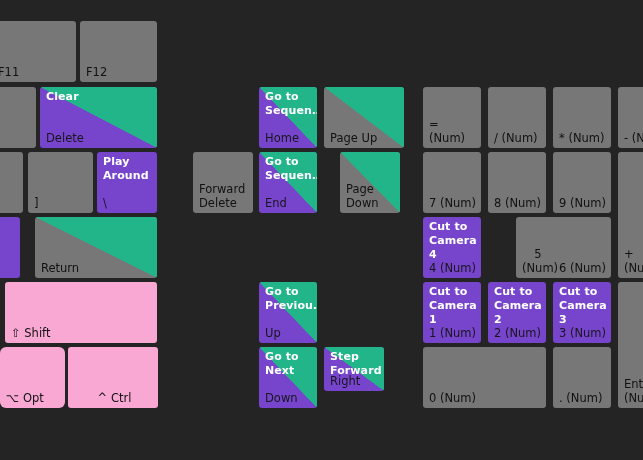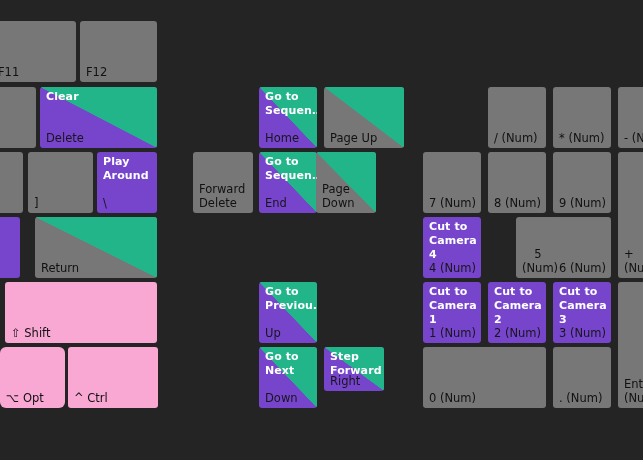--- a/index.html
+++ b/index.html
@@ -95,59 +95,62 @@
     </div>
     <div class="key split-pg" style="left: 35px; top: 217px; width: 122px; height: 61px;">
       <div class="key-label">Return</div>
     </div>
     <div class="key dark" style="left: 5px; top: 282px; width: 152px; height: 61px;">
       <div class="key-label">⇧ Shift</div>
     </div>
     <div class="key dark" style="left: 0px; top: 347px; width: 65px; height: 61px; border-radius: 6px;">
       <div class="key-label">⌥ Opt</div>
     </div>
-    <div class="key dark" style="left: 68px; top: 347px; width: 90px; height: 61px;">
+    <div class="key dark" style="left: 68px; top: 347px; width: 90px; height: 61px; text-align: center;">
       <div class="key-label">^ Ctrl</div>
     </div>
     <div class="key split-pk" style="left: 259px; top: 87px; width: 58px; height: 61px;">
       <div class="key-action">Go to
 Sequen…</div>
       <div class="key-label">Home</div>
     </div>
     <div class="key split-pg" style="left: 324px; top: 87px; width: 80px; height: 61px;">
       <div class="key-label">Page Up</div>
     </div>
     <div class="key " style="left: 193px; top: 152px; width: 60px; height: 61px;">
       <div class="key-label">Forward
 Delete</div>
     </div>
     <div class="key split-pk" style="left: 259px; top: 152px; width: 58px; height: 61px;">
       <div class="key-action">Go to
 Sequen…</div>
       <div class="key-label">End</div>
     </div>
-    <div class="key split-pg" style="left: 316px; top: 152px; width: 60px; height: 61px;">
+    <div class="key split-pg" style="left: 340px; top: 152px; width: 60px; height: 61px;">
       <div class="key-label">Page
 Down</div>
     </div>
     <div class="key split-pk" style="left: 259px; top: 282px; width: 58px; height: 61px;">
       <div class="key-action">Go to
 Previou…</div>
       <div class="key-label">Up</div>
     </div>
     <div class="key split-pk" style="left: 259px; top: 347px; width: 58px; height: 61px;">
       <div class="key-action">Go to
 Next</div>
       <div class="key-label">Down</div>
     </div>
     <div class="key split-pk" style="left: 324px; top: 347px; width: 60px; height: 44px;">
       <div class="key-action">Step
 Forward</div>
       <div class="key-label">Right</div>
     </div>
+    <div class="key " style="left: 423px; top: 87px; width: 58px; height: 61px;">
+      <div class="key-label">= (Num)</div>
+    </div>
     <div class="key " style="left: 553px; top: 87px; width: 58px; height: 61px;">
       <div class="key-label">* (Num)</div>
     </div>
     <div class="key " style="left: 488px; top: 87px; width: 58px; height: 61px;">
       <div class="key-label">/ (Num)</div>
     </div>
     <div class="key " style="left: 618px; top: 87px; width: 58px; height: 61px;">
       <div class="key-label">- (Num)</div>
     </div>
     <div class="key " style="left: 423px; top: 152px; width: 58px; height: 61px;">

